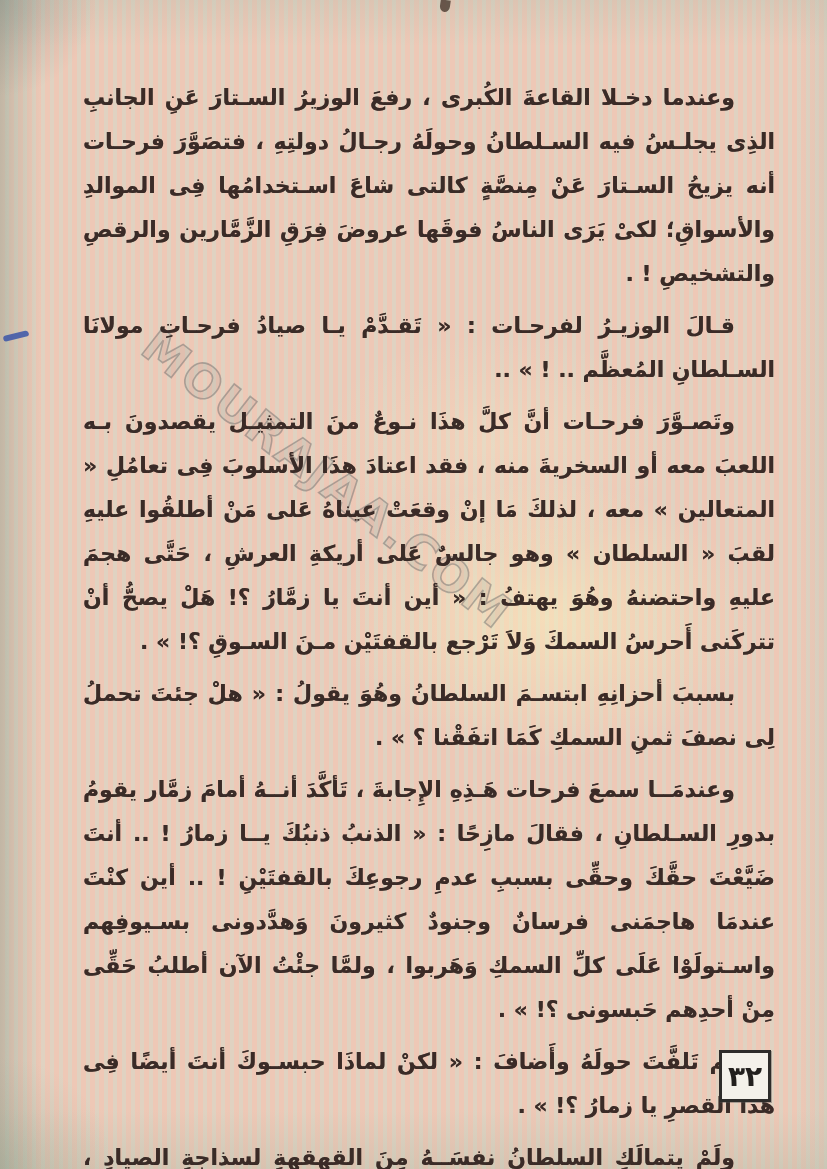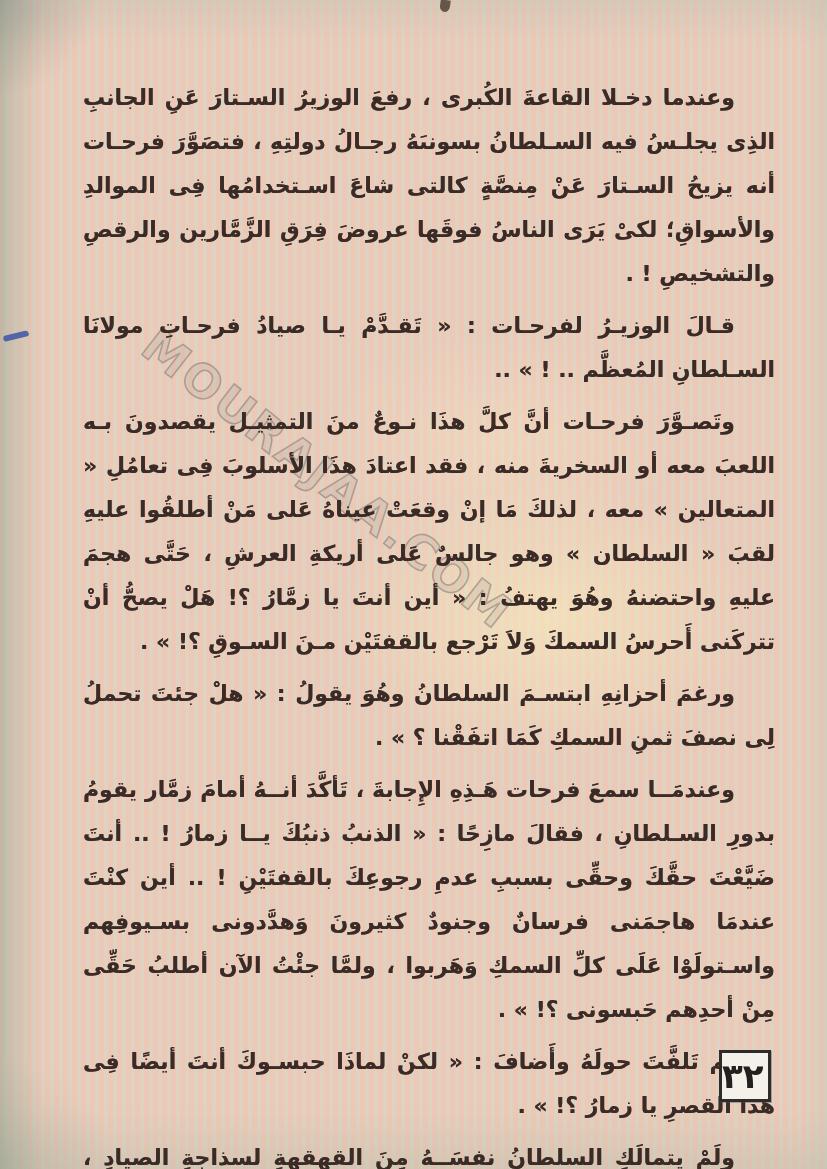--- a/index.html
+++ b/index.html
@@ -41,22 +41,22 @@
     transform:rotate(38deg);transform-origin:left top;
     font-size:46px;font-weight:bold;letter-spacing:3px;
     color:rgba(130,130,130,0.12);
     -webkit-text-stroke:1.6px rgba(105,105,105,0.45);
     white-space:nowrap;pointer-events:none;
   }
   .page-number-box{
     position:absolute;left:719px;top:1050px;width:46px;height:46px;
     background:#f4f1ea;border:3px solid #2e2c2a;
     box-shadow:1px 1px 0 rgba(80,80,80,0.4);
-    display:flex;align-items:center;
-    font-size:34px;font-weight:bold;color:#23201e;
+    display:flex;align-items:center;justify-content:center;
+    font-size:28px;font-weight:bold;color:#23201e;
   }
   .pen-mark{
     position:absolute;left:3px;top:333px;width:26px;height:6px;
     background:#3b55a8;border-radius:3px 4px 2px 3px;
     transform:rotate(-14deg);opacity:0.85;
   }
   .ink-speck{
     position:absolute;left:440px;top:0px;width:10px;height:12px;
     background:#4a3a30;border-radius:0 0 60% 60%;
     transform:rotate(8deg);opacity:0.8;
@@ -67,24 +67,24 @@
 
 <div class="page">
   <div class="vignette"></div>
 
   <div class="ink-speck"></div>
   <div class="pen-mark"></div>
 
   <div class="watermark">MOURAJAA.COM</div>
 
   <div class="text-block">
-    <p>وعندما دخـلا القاعةَ الكُبرى ، رفعَ الوزيرُ السـتارَ عَنِ الجانبِ الذِى يجلـسُ فيه السـلطانُ بسونىَهُ رجـالُ دولتِهِ ، فتصَوَّرَ فرحـات أنه يزيحُ السـتارَ عَنْ مِنصَّةٍ كالتى شاعَ اسـتخدامُها فِى الموالدِ والأسواقِ؛ لكىْ يَرَى الناسُ فوقَها عروضَ فِرَقِ الزَّمَّارين والرقصِ والتشخيصِ ! .</p>
+    <p>وعندما دخـلا القاعةَ الكُبرى ، رفعَ الوزيرُ السـتارَ عَنِ الجانبِ الذِى يجلـسُ فيه السـلطانُ وحولَهُ رجـالُ دولتِهِ ، فتصَوَّرَ فرحـات أنه يزيحُ السـتارَ عَنْ مِنصَّةٍ كالتى شاعَ اسـتخدامُها فِى الموالدِ والأسواقِ؛ لكىْ يَرَى الناسُ فوقَها عروضَ فِرَقِ الزَّمَّارين والرقصِ والتشخيصِ ! .</p>
     <p>قـالَ الوزيـرُ لفرحـات : « تَقـدَّمْ يـا صيادُ فرحـاتِ مولانَا السـلطانِ المُعظَّم .. ! » ..</p>
     <p>وتَصـوَّرَ فرحـات أنَّ كلَّ هذَا نـوعٌ منَ التمثيـل يقصدونَ بـه اللعبَ معه أو السخريةَ منه ، فقد اعتادَ هذَا الأسلوبَ فِى تعامُلِ « المتعالين » معه ، لذلكَ مَا إنْ وقعَتْ عيناهُ عَلى مَنْ أطلقُوا عليهِ لقبَ « السلطان » وهو جالسٌ عَلى أريكةِ العرشِ ، حَتَّى هجمَ عليهِ واحتضنهُ وهُوَ يهتفُ : « أين أنتَ يا زمَّارُ ؟! هَلْ يصحُّ أنْ تتركَنى أَحرسُ السمكَ وَلاَ تَرْجع بالقفتَيْن مـنَ السـوقِ ؟! » .</p>
-    <p>ورغمَ أحزانِهِ ابتسـمَ السلطانُ وهُوَ يقولُ : « هلْ جئتَ تحملُ لِى نصفَ ثمنِ السمكِ كَمَا اتفَقْنا ؟ » .</p>
+    <p>بسببَ أحزانِهِ ابتسـمَ السلطانُ وهُوَ يقولُ : « هلْ جئتَ تحملُ لِى نصفَ ثمنِ السمكِ كَمَا اتفَقْنا ؟ » .</p>
     <p>وعندمَــا سمعَ فرحات هَـذِهِ الإِجابةَ ، تَأكَّدَ أنــهُ أمامَ زمَّار يقومُ بدورِ السـلطانِ ، فقالَ مازِحًا : « الذنبُ ذنبُكَ يــا زمارُ ! .. أنتَ ضَيَّعْتَ حقَّكَ وحقِّى بسببِ عدمِ رجوعِكَ بالقفتَيْنِ ! .. أين كنْتَ عندمَا هاجمَنى فرسانٌ وجنودٌ كثيرونَ وَهدَّدونى بسـيوفِهم واسـتولَوْا عَلَى كلِّ السمكِ وَهَربوا ، ولمَّا جئْتُ الآن أطلبُ حَقِّى مِنْ أحدِهم حَبسونى ؟! » .</p>
     <p>ثم تَلفَّتَ حولَهُ وأَضافَ : « لكنْ لماذَا حبسـوكَ أنتَ أيضًا فِى هَذا القصرِ يا زمارُ ؟! » .</p>
     <p>ولَمْ يتمالَكِ السلطانُ نفسَــهُ مِنَ القهقهةِ لسذاجةِ الصيادِ ، وشاركَهُ فِى الضحكِ بقيةُ الحاضرينَ ...</p>
   </div>
 
   <div class="page-number-box">
     <span>٣٢</span>
   </div>
 </div>
 

